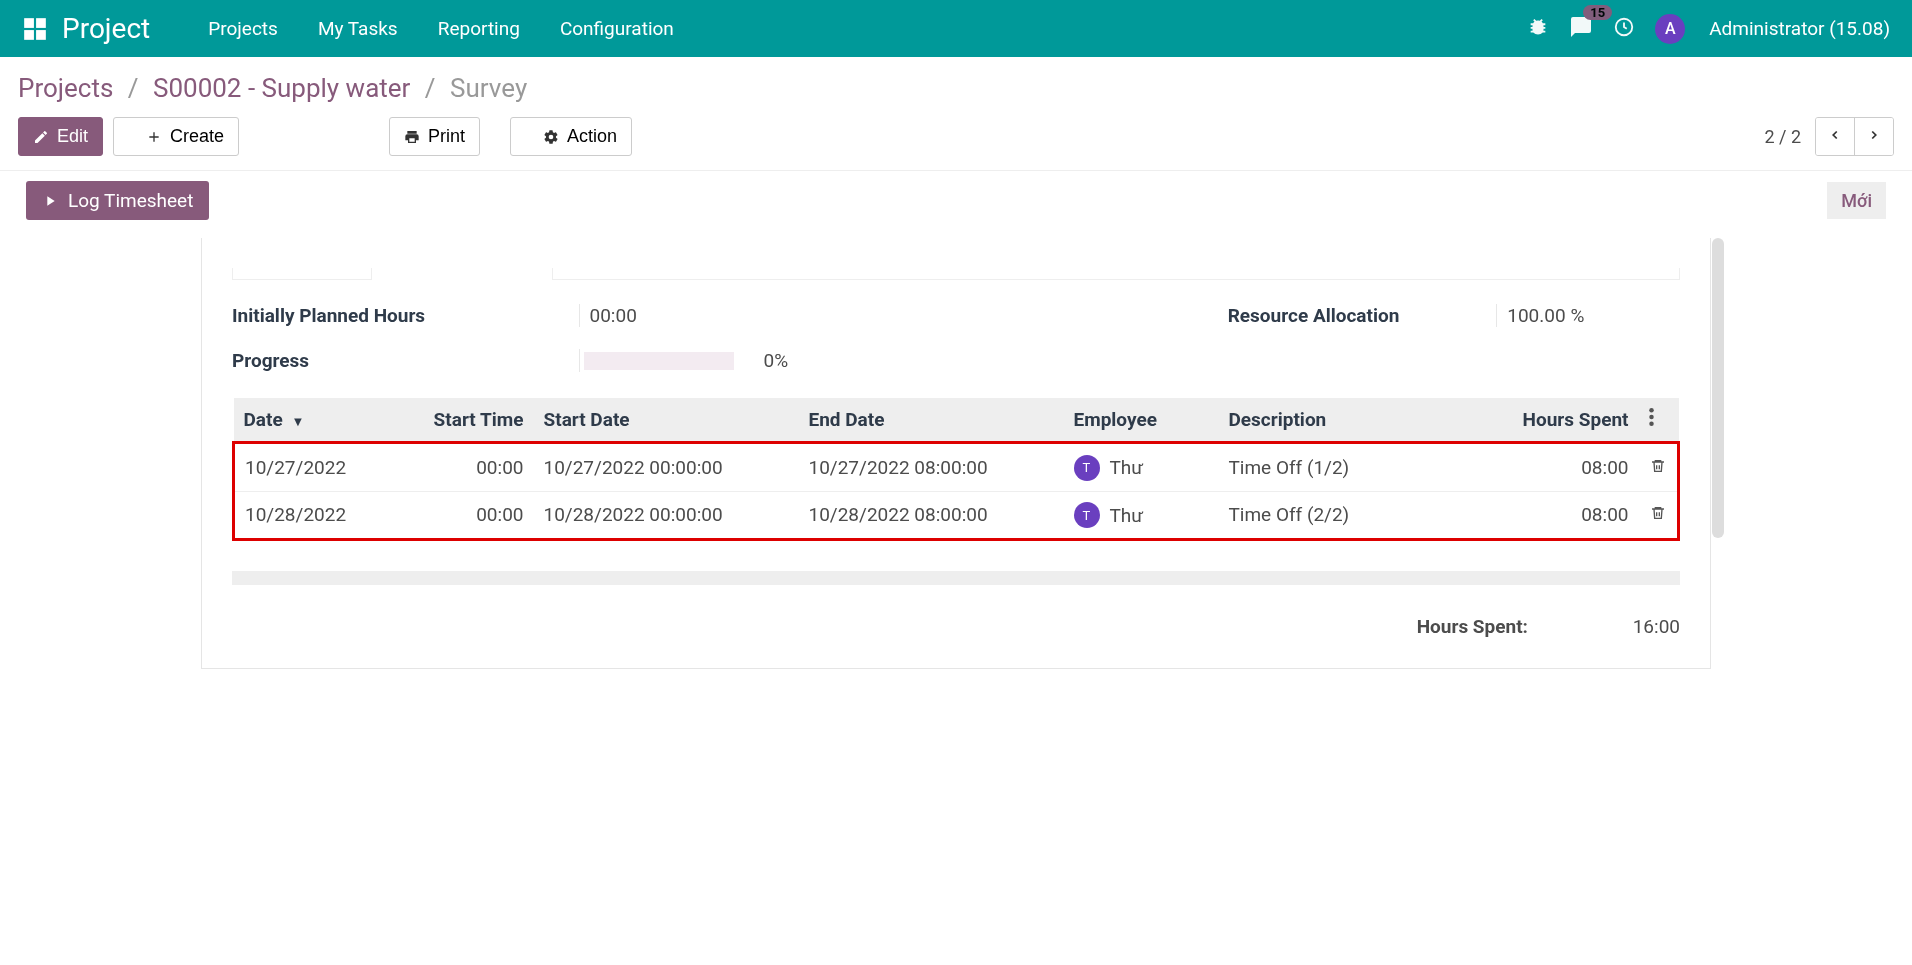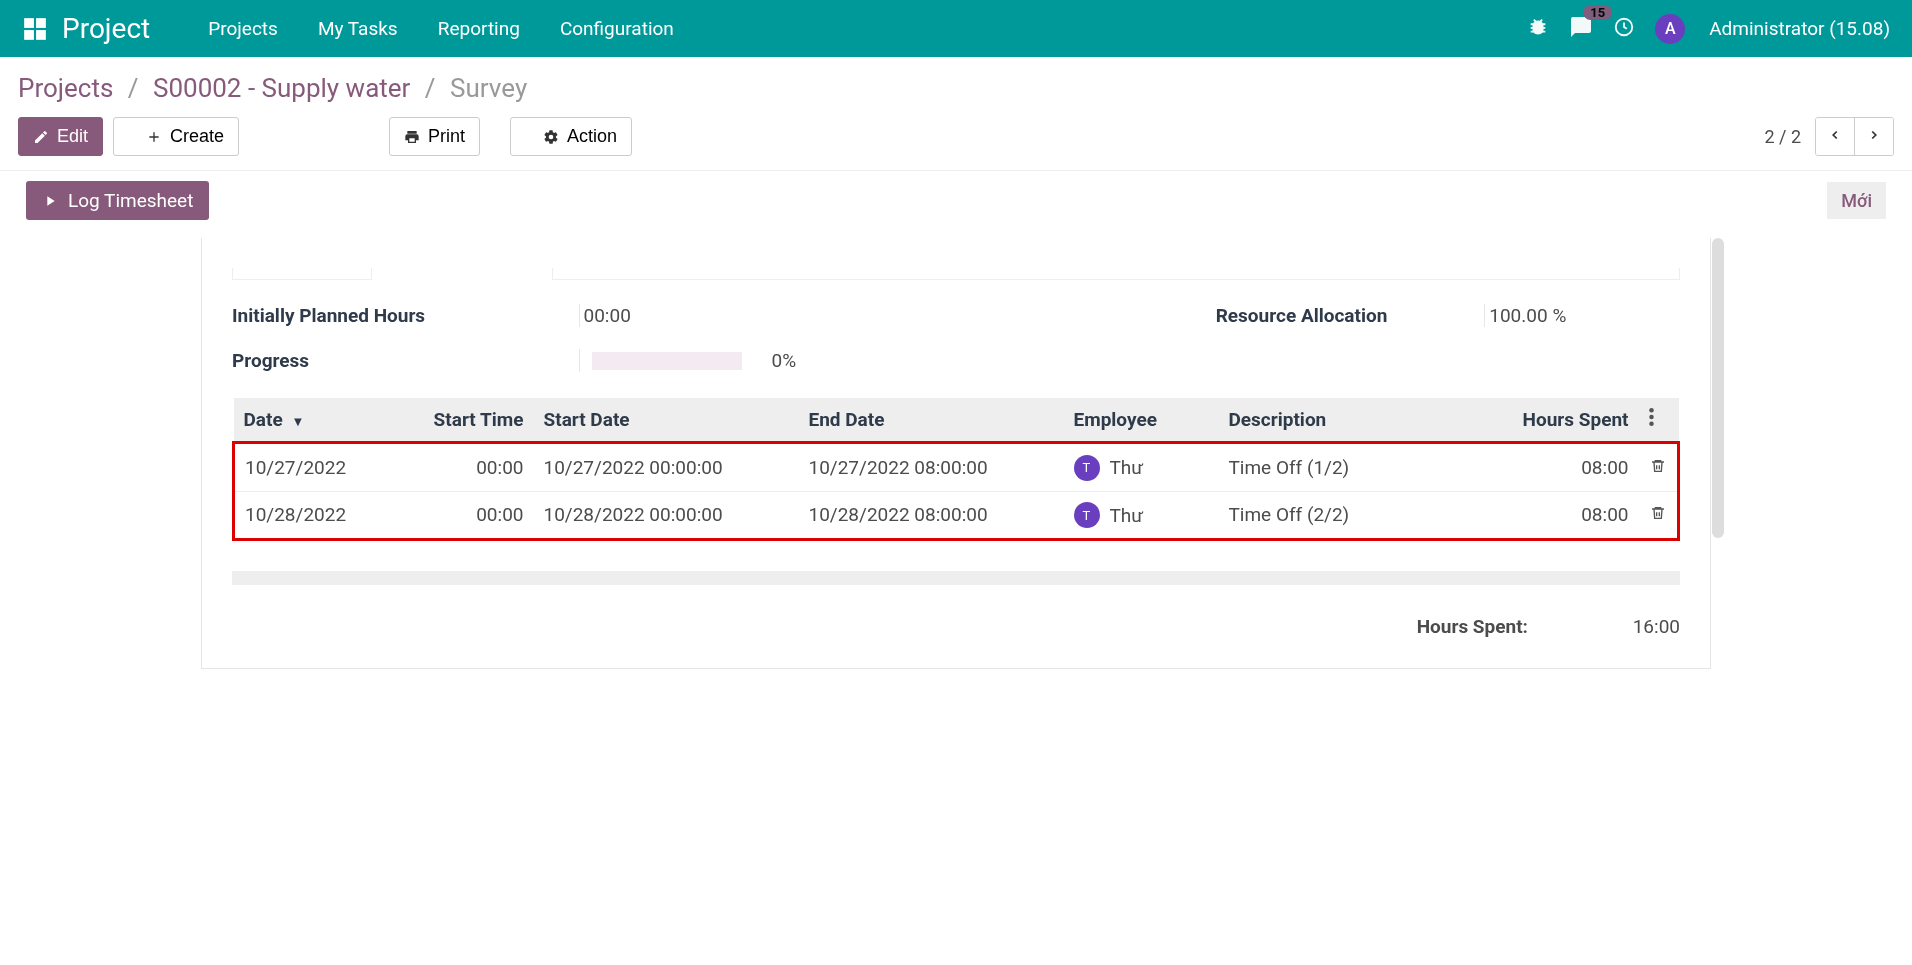--- a/index.html
+++ b/index.html
@@ -31,26 +31,26 @@
 .pager-btns button { border: none; background: #fff; padding: 8px 12px; cursor: pointer; font-size: 18px; color: #4c4c4c; }
 .pager-btns button:first-child { border-right: 1px solid #ccc; }
 .statusbar { display: flex; padding: 10px 26px; align-items: center; }
 .statusbar .log-btn { display: inline-flex; align-items: center; gap: 10px; padding: 8px 16px; background: #875A7B; color: #fff; border-radius: 3px; cursor: pointer; font-size: 19px; }
 .statusbar .status-tag { margin-left: auto; background: #eee; color: #875A7B; padding: 8px 14px; font-size: 18px; font-weight: 500; }
 .main-body { padding: 8px 20px 20px 20px; position: relative; }
 .sheet { background: #fff; border: 1px solid #e5e5e5; border-top: none; padding: 30px 30px; position: relative; margin: 0 auto; max-width: 1510px; }
 .sheet::after { content:''; position:absolute; top:0; right:-14px; width:12px; height:300px; background:#ddd; border-radius:6px;}
 .ghost-boxes { display:flex; gap: 180px; margin-bottom: 24px; }
 .ghost { height: 12px; }
-.fields-row { display: flex; gap: 4px; margin-bottom: 0px; }
+.fields-row { display: flex; gap: 10px; margin-bottom: 0px; }
 .field-col { flex: 1; display: flex; align-items: center; gap: 30px; border-right: 1px solid #e7e7e7; padding: 0 28px 0 0; }
 .field-col:last-child { border-right:none; }
 .field-label { font-size: 19px; color: #2f3b4a; font-weight: 700; }
 .field-value { font-size: 19px; color: #4c4c4c; }
-.fields-row2 { display: flex; align-items:center; margin-top: 22px; gap: 12px; }
+.fields-row2 { display: flex; align-items:center; margin-top: 22px; gap: 4px; }
 .progress-col { display:flex; align-items:center; gap: 30px; flex: 0 0 50%; }
 .progress-bar { width: 150px; height: 18px; background: #f3ebf1; }
 .table-wrap { margin-top: 26px; }
 .tbl { width: 100%; border-collapse: collapse; font-size: 19px; }
 .tbl thead th { background: #eeeeee; text-align: left; padding: 10px 10px; font-weight: 700; color: #2f3b4a; border-bottom: 1px solid #ddd; }
 .tbl thead th.num, .tbl tbody td.num { text-align: right; }
 .tbl tbody td { padding: 10px 10px; border-bottom: 1px solid #eee; vertical-align: middle; }
 .emp { display: inline-flex; align-items: center; gap: 10px; }
 .emp .eavatar { width: 26px; height: 26px; border-radius: 50%; background: #6a3fbf; color: #fff; font-size: 13px; display:inline-flex; align-items:center; justify-content:center; }
 .add-line { color: #875A7B; padding: 10px 10px; cursor: pointer; font-size: 19px; }

